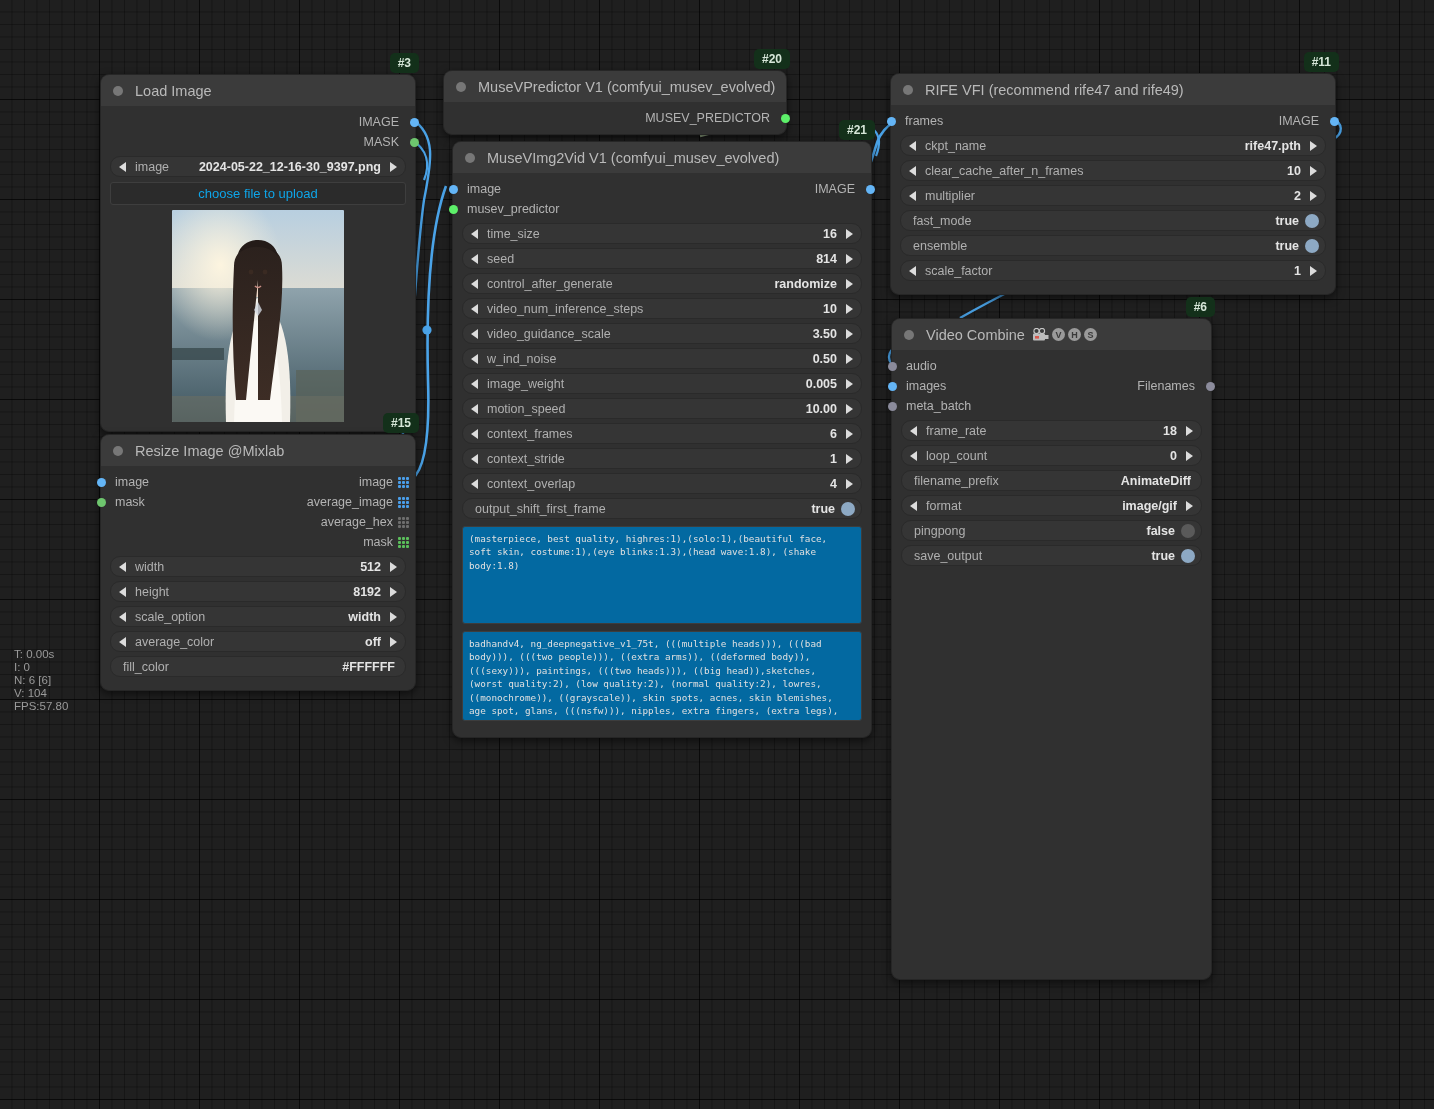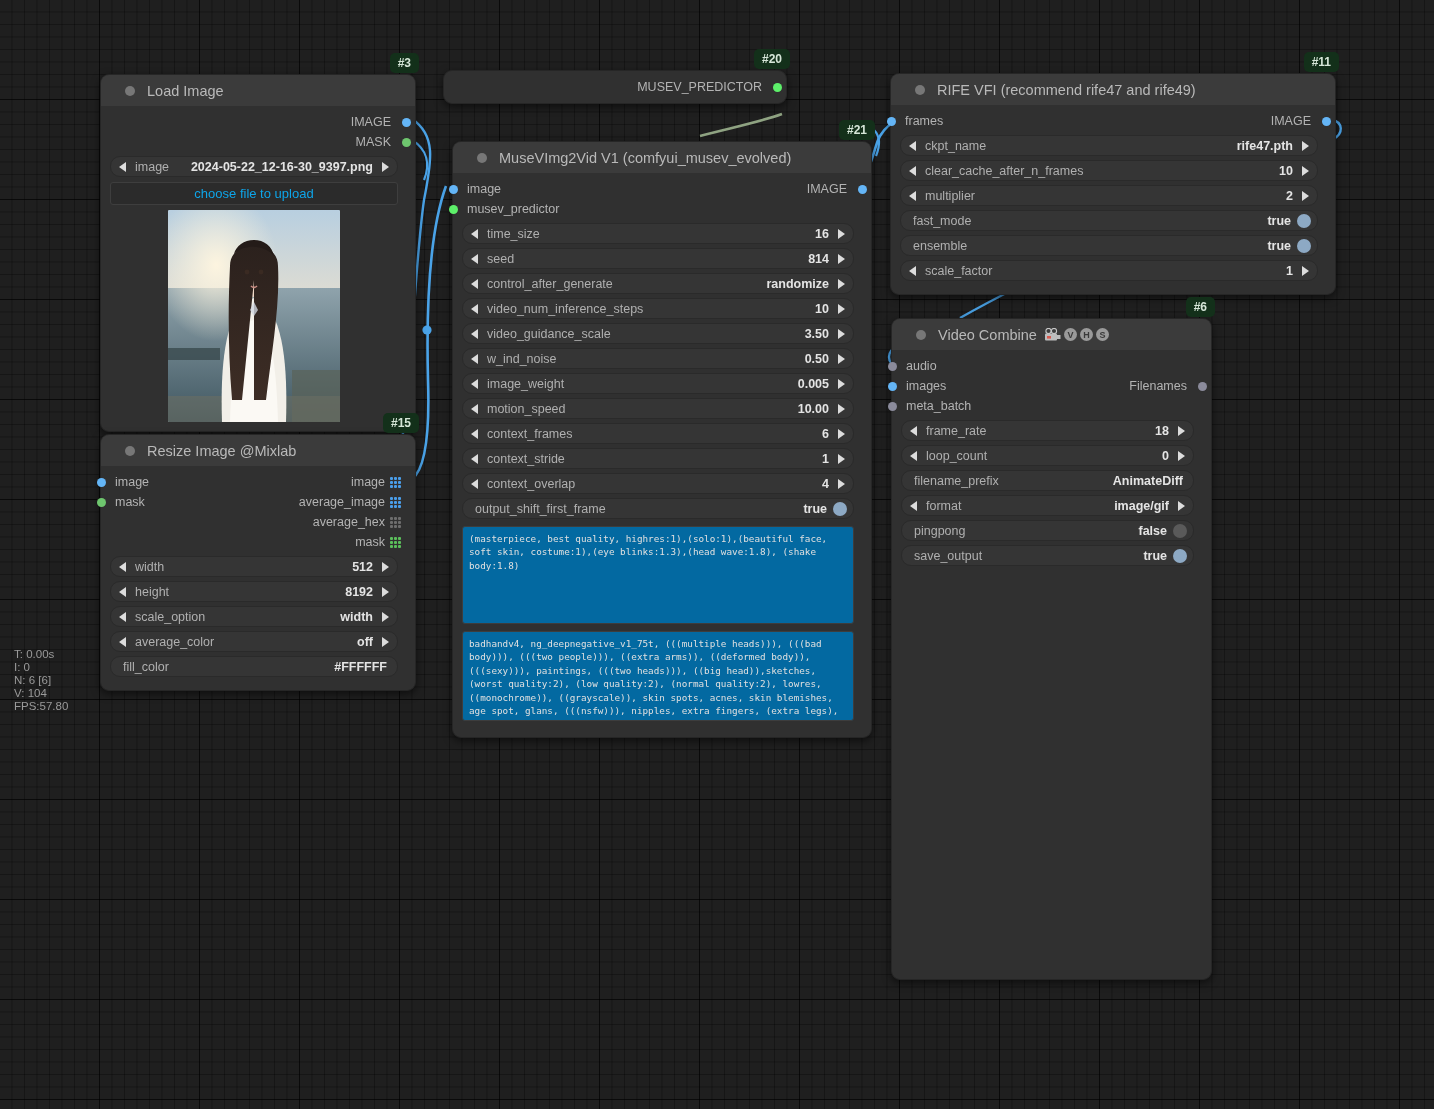--- a/index.html
+++ b/index.html
@@ -15,25 +15,25 @@
       linear-gradient(to right, rgba(0,0,0,.55) 1px, transparent 1px),
       linear-gradient(to bottom, rgba(0,0,0,.55) 1px, transparent 1px);
     background-size:12.5px 12.5px,12.5px 12.5px,100px 100px,100px 100px;
     background-position:-1px -1px,-1px -1px,-1px -1px,-1px -1px;
   }
   #wires{position:absolute;left:0;top:0;width:1434px;height:1109px;pointer-events:none;}
 
   
   .node{position:absolute;background:#303030;border-radius:9px;
         box-shadow:0 3px 9px rgba(0,0,0,.55);border:1px solid #262626;}
-  .nhead{height:31px;display:flex;align-items:center;padding:0 24px;
+  .nhead{height:31px;display:flex;align-items:center;padding:0 12px;
          background:#3b3b3b;border-radius:8px 8px 0 0;}
   .dot-collapse{width:10px;height:10px;border-radius:50%;background:#777;flex:0 0 auto;}
   .ntitle{margin-left:12px;color:#b9b9b9;font-size:14.5px;white-space:nowrap;}
-  .nbody{padding:6px 8px 9px 0;}
+  .nbody{padding:6px 0 9px 0;}
 
   .badge{position:absolute;top:-22px;right:-4px;background:#13301a;color:#d6e6d8;
          font-size:12px;font-weight:bold;padding:3px 8px;border-radius:5px;}
 
   
   .slot{height:20px;display:flex;align-items:center;position:relative;font-size:12.5px;color:#b3b3b3;}
   .slot .in{position:absolute;left:-4px;width:9px;height:9px;border-radius:50%;}
   .slot .inlabel{margin-left:14px;}
   .slot .out{position:absolute;right:-4px;width:9px;height:9px;border-radius:50%;}
   .slot .outlabel{position:absolute;right:16px;}
@@ -265,20 +265,24 @@
       </div>
       <div class="w plain">
         <span class="lab">fill_color</span>
         <span class="val">#FFFFFF</span>
       </div>
     </div>
   </div>
 
   <div class="node" style="left:443px;top:70px;width:342px;">
     <div class="badge">#20</div>
+    <div class="nhead">
+      <span class="dot-collapse"></span>
+      <span class="ntitle">MuseVPredictor V1 (comfyui_musev_evolved)</span>
+    </div>
     <div class="nbody" style="padding-bottom:6px;">
       <div class="slot">
         <span class="outlabel">MUSEV_PREDICTOR</span>
         <span class="out c-musev"></span>
       </div>
     </div>
   </div>
 
   <div class="node" style="left:440px;top:141px;width:418px;margin-left:12px;">
     <div class="badge">#21</div>

